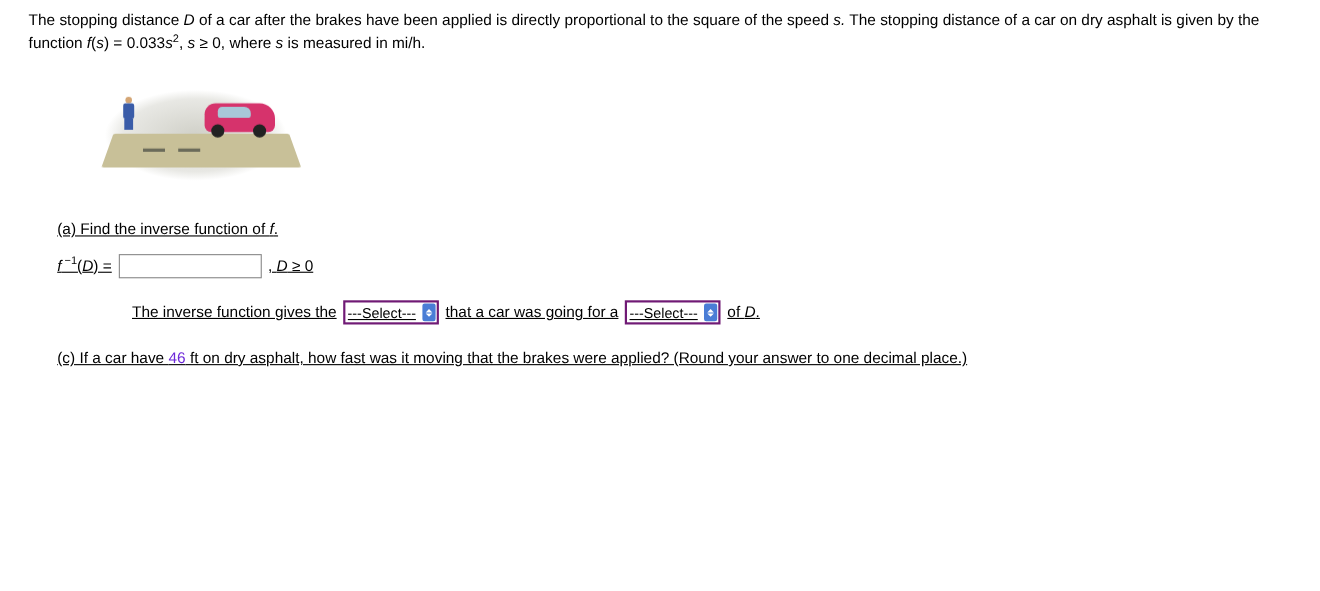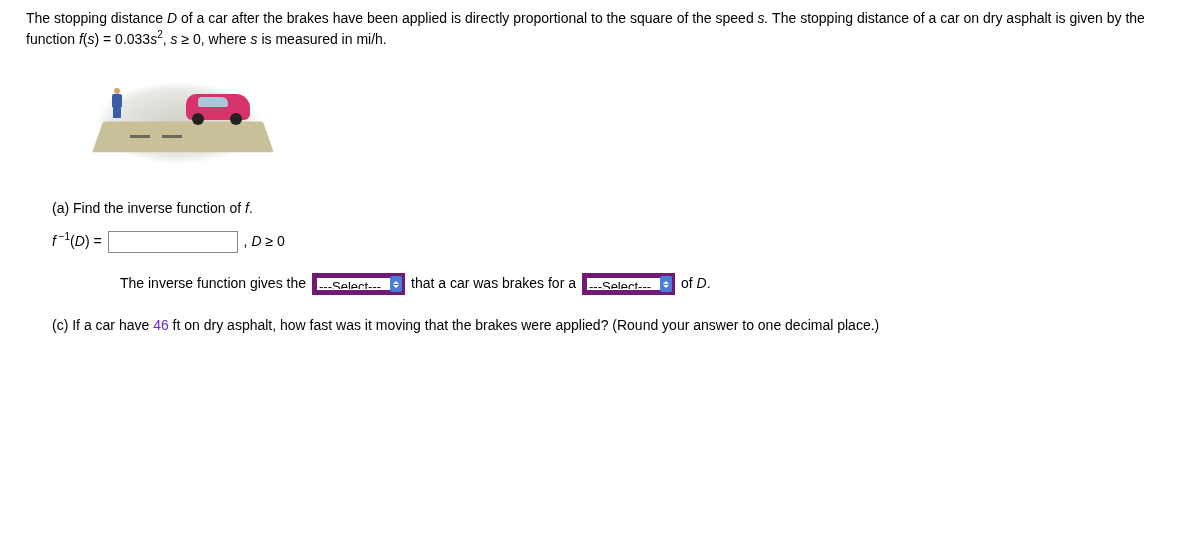--- a/index.html
+++ b/index.html
@@ -112,20 +112,21 @@
       border-radius: 2px;
     }
     .person-legs {
       width: 8px;
       height: 10px;
       background: #3a5ca8;
       margin: 0 auto;
     }
     .section {
       margin: 0 0 20px 40px;
+      text-decoration: underline;
     }
     .part-label {
       margin-bottom: 12px;
     }
     .answer-row {
       display: flex;
       align-items: flex-start;
       gap: 6px;
       flex-wrap: wrap;
     }
@@ -139,21 +140,21 @@
     .input-wide {
       width: 130px;
     }
     .input-short {
       width: 105px;
     }
     select {
       font-family: inherit;
       font-size: 13px;
       height: 22px;
-      border: 5px solid #701a75;
+      border: 2px solid #701a75;
       background: #fff;
       padding: 1px 2px;
     }
     .select-wrap {
       position: relative;
       display: inline-flex;
       align-items: center;
     }
     .select-arrows {
       position: absolute;
@@ -244,21 +245,21 @@
 
 <div class="section">
   <div class="answer-row indent">
     <span>The inverse function gives the</span>
     <span class="select-wrap">
       <select class="styled">
         <option>---Select---</option>
       </select>
       <span class="select-arrows"></span>
     </span>
-    <span> that a car was brakes for a </span>
+    <span> that a car was going for a </span>
     <span class="select-wrap">
       <select class="styled">
         <option>---Select---</option>
       </select>
       <span class="select-arrows"></span>
     </span>
     <span>
       <span> of </span><span class="italic">D</span><span>.</span>
     </span>
   </div>

